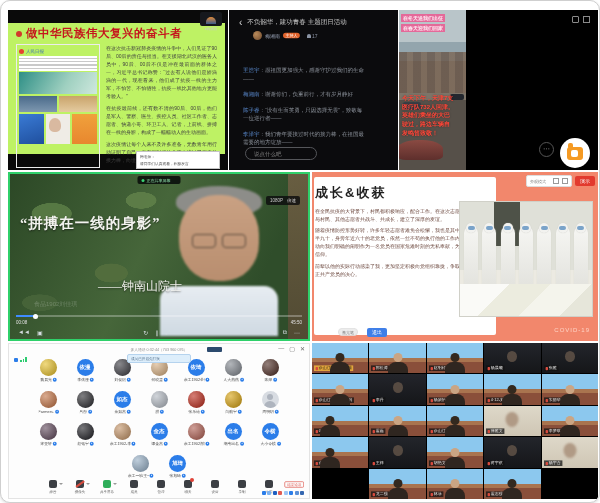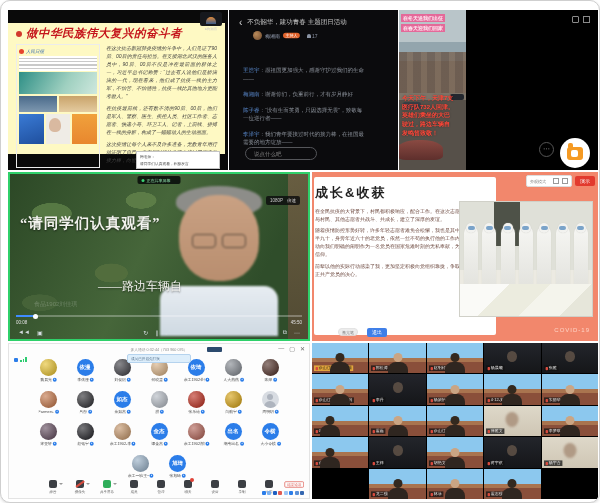--- a/index.html
+++ b/index.html
@@ -1,20 +1,20 @@
 <!DOCTYPE html>
 <html><head>
 <meta charset="utf-8">
 <style>
   html,body{margin:0;padding:0;background:#fff;font-family:"Liberation Sans",sans-serif;}
   #stage{position:relative;width:598px;height:501px;background:#fff;border:1px solid #cfcfcf;border-radius:10px;overflow:hidden;box-shadow:0 1px 3px rgba(0,0,0,.15);}
   .p{position:absolute;overflow:hidden;}
   
   .p1{left:7px;top:9px;width:220px;height:160px;background:#0a0a0a;}
-  .slide{position:absolute;left:0;right:3px;top:13px;bottom:16px;background:#fef9c3;font-style:italic;}
+  .slide{position:absolute;left:0;right:3px;top:13px;bottom:16px;background:#bef264;}
   .s-title-row{display:flex;align-items:center;gap:4px;padding:3px 8px 1px;}
   .s-dot{width:6px;height:6px;border-radius:50%;background:#d2382c;flex:none;}
   .s-title{font-size:11.5px;font-weight:bold;color:#c5161d;letter-spacing:.5px;white-space:nowrap;}
   .s-body{display:flex;gap:6px;padding:2px 8px 0;}
   .weibo{width:84px;flex:none;border:1px solid #ececec;padding:2px;box-sizing:border-box;}
   .wb-head{display:flex;align-items:center;gap:2px;height:8px;}
   .wb-logo{width:5px;height:5px;border-radius:50%;background:#e6452f;}
   .wb-name{font-size:4.5px;color:#3a6fb0;white-space:nowrap;}
   .wb-text{height:15px;margin:1px 0;background:repeating-linear-gradient(#fff 0 2px,#c9c9c9 2px 3.2px);}
   .wb-photo{height:22px;background:linear-gradient(120deg,#2e8f86,#9fd0c0 60%,#cfe8de);margin-bottom:2px;}
@@ -299,22 +299,22 @@
 
   <section class="p p4">
     <div class="leaves"></div>
     <div class="shelf"></div>
     <div class="face">
       <i class="hair"></i>
         <i class="skin"></i>
       <i class="gl"></i>
         <i class="shirt"></i>
     </div>
-    <div class="quote">“请同学们认真观看”</div>
-    <div class="author">——路边车辆自</div>
+    <div class="quote">“拼搏在一线的身影”</div>
+    <div class="author">——钟南山院士</div>
     <div class="spill">
       <span class="gdot"></span>
       <span class="stext">正在共享屏幕</span>
     </div>
     <div class="stats">
       <span>1080P</span>
       <span>倍速</span>
     </div>
     <div class="wm">食品1902刘佳琪</div>
     <div class="pbar">

